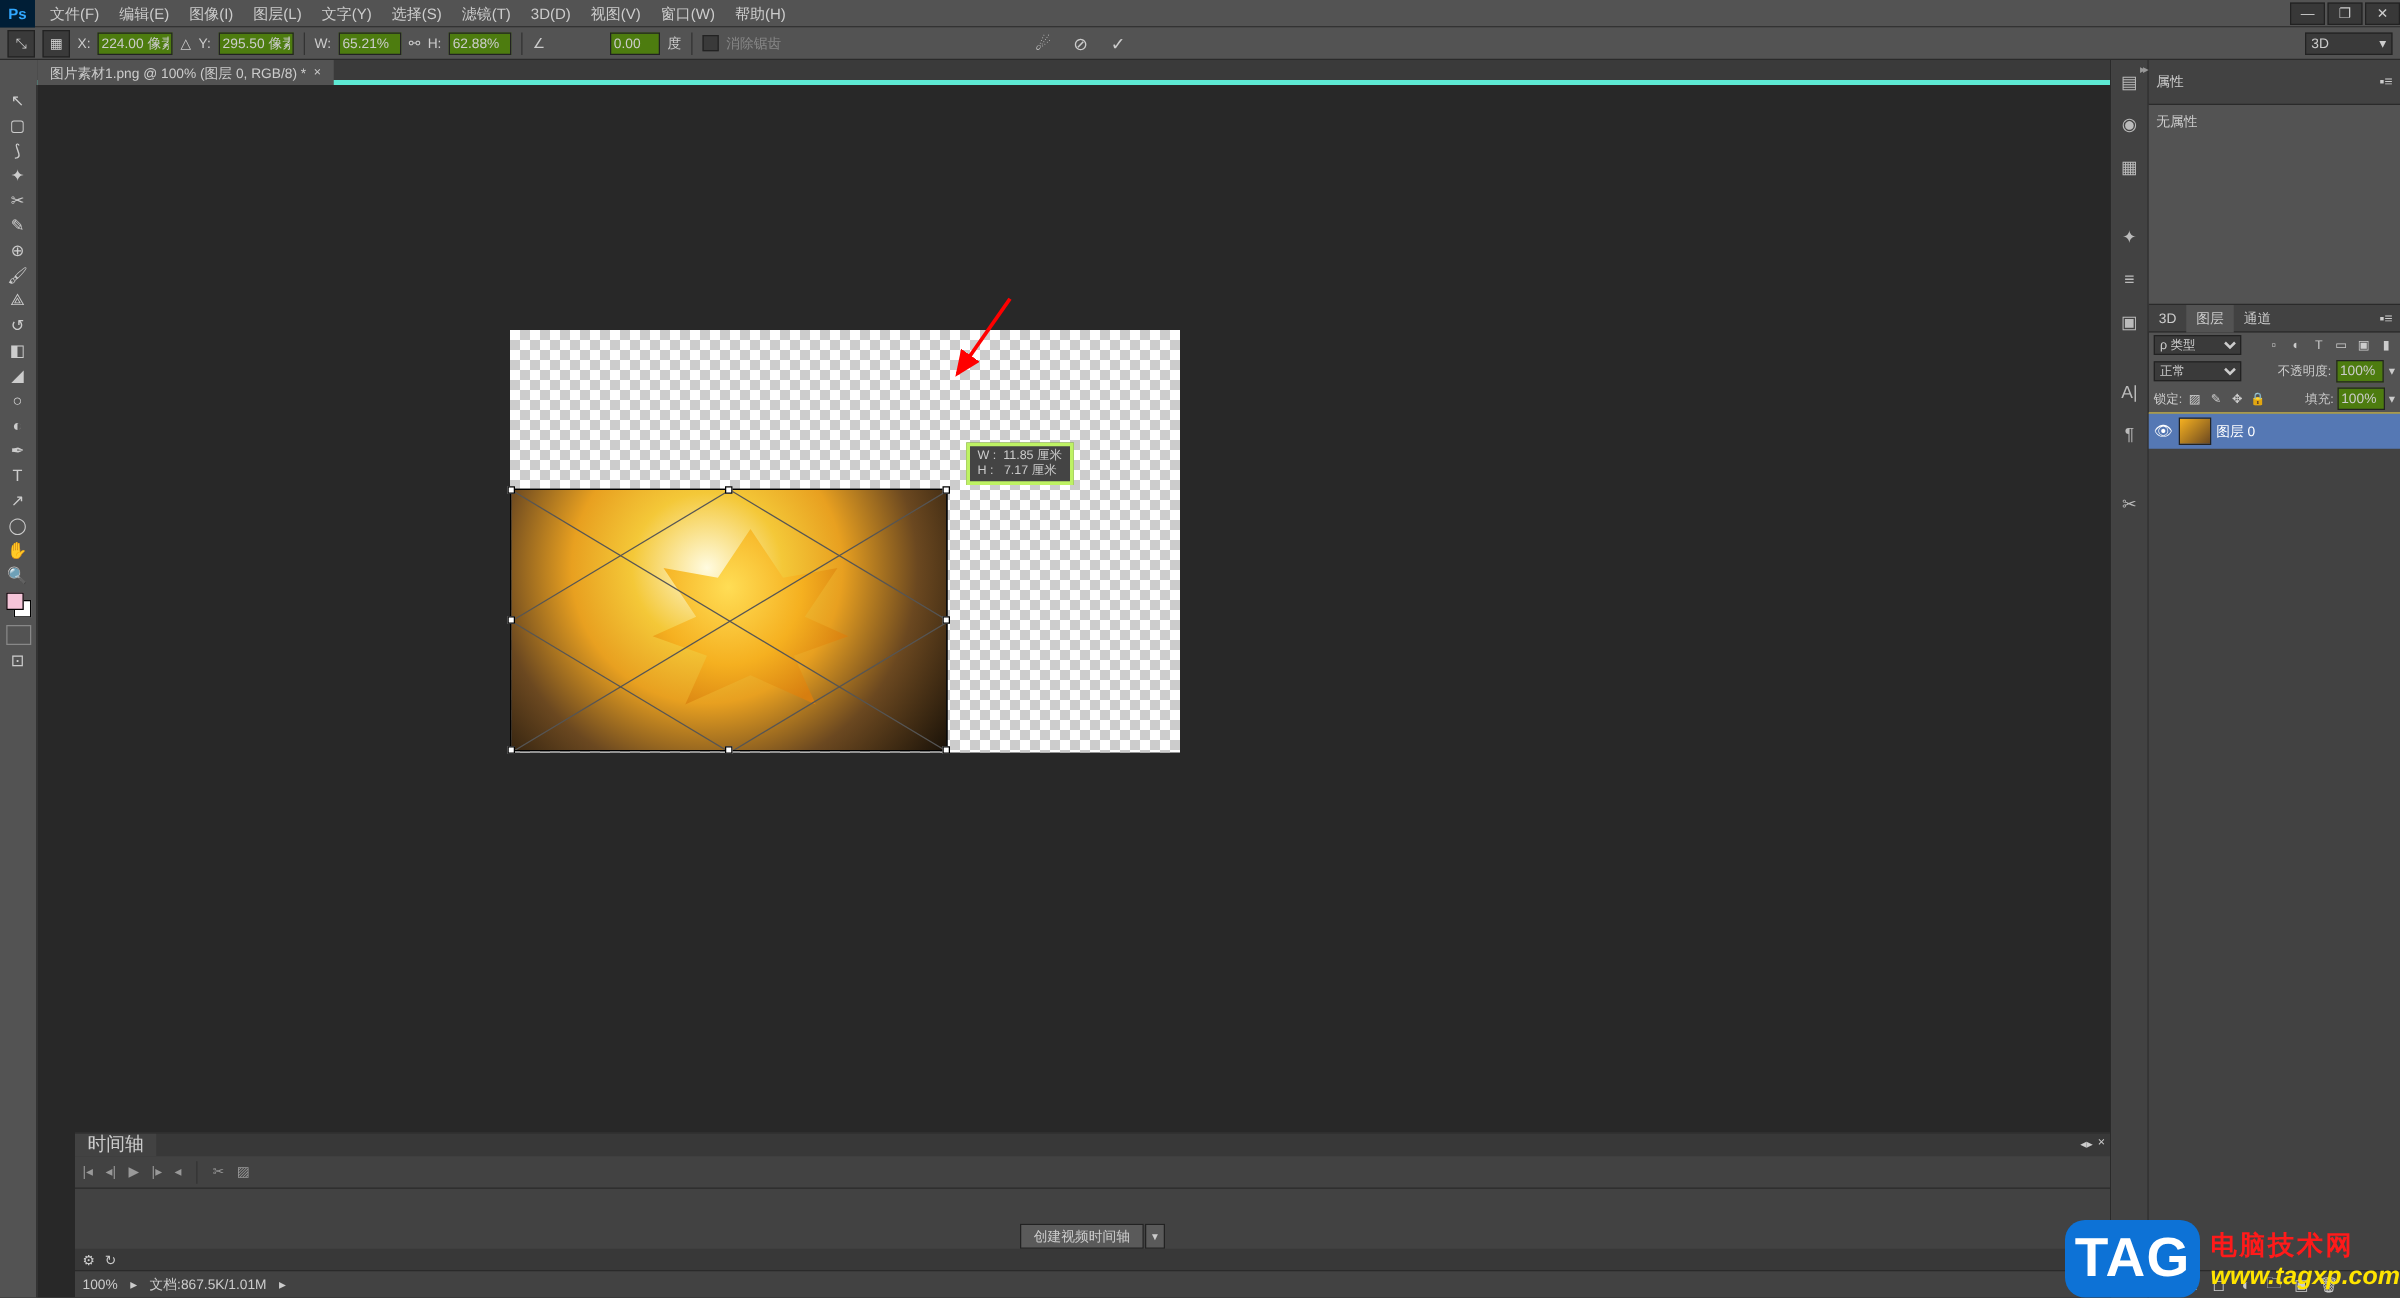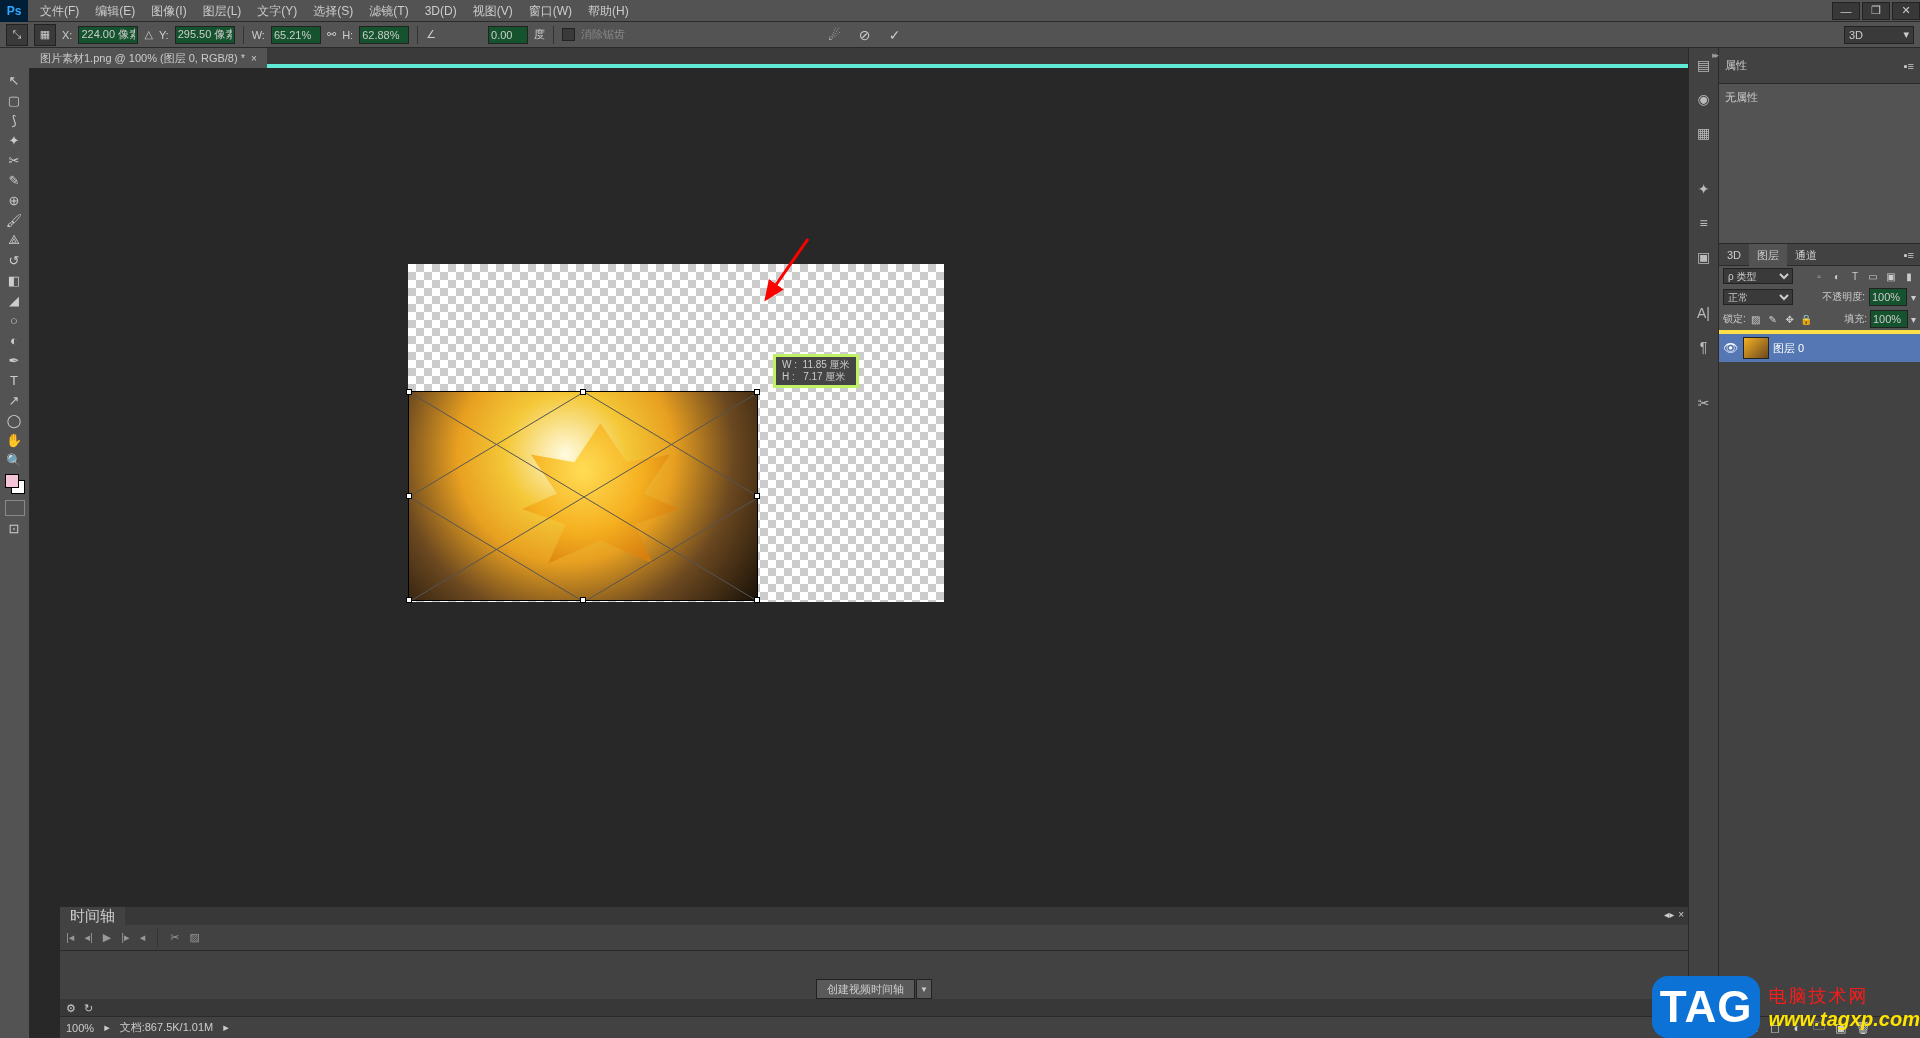--- a/index.html
+++ b/index.html
@@ -9,21 +9,21 @@
 .menubar { height: 22px; background: #535353; display: flex; align-items: center; border-bottom: 1px solid #2a2a2a; }
 .ps-logo { width: 28px; height: 22px; display: flex; align-items: center; justify-content: center; background: #001e36; color: #31a8ff; font-weight: bold; font-size: 12px; margin-right: 4px; }
 .menu-item { padding: 0 8px; height: 22px; line-height: 22px; cursor: default; font-size: 12px; }
 .window-controls { margin-left: auto; display: flex; }
 .win-btn { width: 28px; height: 18px; background: #383838; color: #ccc; margin-left: 2px; display: flex; align-items: center; justify-content: center; font-size: 11px; border: 1px solid #222; }
 
 
 .options-bar { height: 26px; background: #535353; display: flex; align-items: center; padding: 0 6px; gap: 6px; border-bottom: 1px solid #2a2a2a; }
 .opt-icon { width: 22px; height: 22px; display: flex; align-items: center; justify-content: center; background: #3a3a3a; border: 1px solid #222; }
 .opt-label { font-size: 11px; color: #ccc; }
-.opt-input { width: 60px; height: 18px; background: #14532d; border: 1px solid #222; color: #ccc; font-size: 11px; padding: 0 2px; }
+.opt-input { width: 60px; height: 18px; background: #4d7c0f; border: 1px solid #222; color: #ccc; font-size: 11px; padding: 0 2px; }
 .opt-sep { width: 1px; height: 18px; background: #333; margin: 0 2px; }
 .opt-check { width: 13px; height: 13px; background: #3a3a3a; border: 1px solid #222; }
 .commit-btns { margin-left: auto; margin-right: 740px; display: flex; gap: 10px; }
 .commit-btn { width: 20px; height: 20px; display: flex; align-items: center; justify-content: center; font-size: 14px; }
 .mode-sel { margin-left: auto; width: 70px; height: 18px; background: #3a3a3a; border: 1px solid #222; display: flex; align-items: center; padding: 0 4px; font-size: 11px; }
 
 
 .tab-bar { height: 20px; background: #3a3a3a; display: flex; border-bottom: 4px solid #5eead4; margin-left: 30px; margin-right: 232px; }
 .doc-tab { height: 20px; padding: 0 10px; background: #535353; display: flex; align-items: center; font-size: 11px; gap: 6px; }
 .tab-close { font-size: 10px; }
@@ -73,21 +73,21 @@
 .panel-header { height: 36px; background: #424242; display: flex; align-items: center; padding: 0 6px; font-size: 11px; border-bottom: 1px solid #2a2a2a; }
 .panel-menu-btn { margin-left: auto; font-size: 11px; }
 .panel-body-props { height: 160px; background: #535353; padding: 6px; font-size: 11px; border-bottom: 1px solid #2a2a2a; }
 .tab-row { height: 22px; background: #424242; display: flex; align-items: center; border-bottom: 1px solid #2a2a2a; }
 .ptab { padding: 0 8px; height: 22px; line-height: 22px; font-size: 11px; }
 .ptab.active { background: #535353; }
 .layer-opts { padding: 2px 4px; display: flex; align-items: center; gap: 4px; font-size: 10px; }
 .layer-opts select { background: #3a3a3a; border: 1px solid #222; color: #ccc; font-size: 10px; height: 16px; }
 .blend-mode { width: 70px; }
 .opacity-in { width: 38px; }
-.lock-row { padding: 2px 4px; display: flex; align-items: center; gap: 3px; font-size: 10px; border-bottom: 4px solid #fde047; }
+.lock-row { padding: 2px 4px; display: flex; align-items: center; gap: 3px; font-size: 10px; border-bottom: 1px solid #fde047; }
 .lock-icon { width: 14px; height: 14px; display: inline-flex; align-items: center; justify-content: center; font-size: 10px; }
 .layer-list { flex: 1; background: #424242; }
 .layer-row { height: 28px; display: flex; align-items: center; padding: 0 4px; background: #5578b4; color: #fff; gap: 4px; }
 .layer-eye { width: 16px; font-size: 12px; }
 .layer-thumb { width: 26px; height: 22px; background: linear-gradient(135deg, #f5b020, #6b4820); border: 1px solid #222; }
 .layer-name { font-size: 11px; }
 .layer-footer { height: 22px; background: #424242; display: flex; align-items: center; padding: 0 4px; gap: 6px; border-top: 1px solid #2a2a2a; }
 .lf-icon { font-size: 12px; width: 16px; text-align: center; }
 
 
@@ -102,21 +102,21 @@
 .tl-dd { width: 16px; height: 20px; background: #5a5a5a; border: 1px solid #222; display: flex; align-items: center; justify-content: center; font-size: 8px; margin-left: 1px; }
 .tl-footer { height: 18px; background: #383838; display: flex; align-items: center; padding: 0 6px; gap: 8px; font-size: 11px; }
 
 
 .status-bar { position: absolute; bottom: 0; left: 30px; right: 232px; height: 22px; background: #424242; border-top: 1px solid #2a2a2a; display: flex; align-items: center; padding: 0 6px; gap: 10px; font-size: 11px; }
 
 
 .watermark { position: absolute; right: 0; bottom: 0; display: flex; align-items: center; }
 .tag-badge { background: #0d72d6; color: #fff; font-weight: 900; font-size: 44px; padding: 6px 8px; border-radius: 16px; font-family: Arial Black, Arial; letter-spacing: 1px; }
 .wm-text { display: flex; flex-direction: column; margin-left: 8px; }
-.wm-cn { color: #ff1a1a; font-size: 18px; font-weight: normal; letter-spacing: 2px; }
+.wm-cn { color: #ff1a1a; font-size: 21px; font-weight: bold; letter-spacing: 2px; }
 .wm-url { color: #ffe400; font-size: 20px; font-style: italic; font-weight: bold; }
 .collapse-chevrons { position: absolute; right: 203px; top: 50px; font-size: 9px; color: #999; letter-spacing: -2px; }
 </style>
 </head>
 <body>
 
 <div class="menubar">
   <div class="ps-logo">Ps</div>
   <div class="menu-item">文件(F)</div>
   <div class="menu-item">编辑(E)</div>

